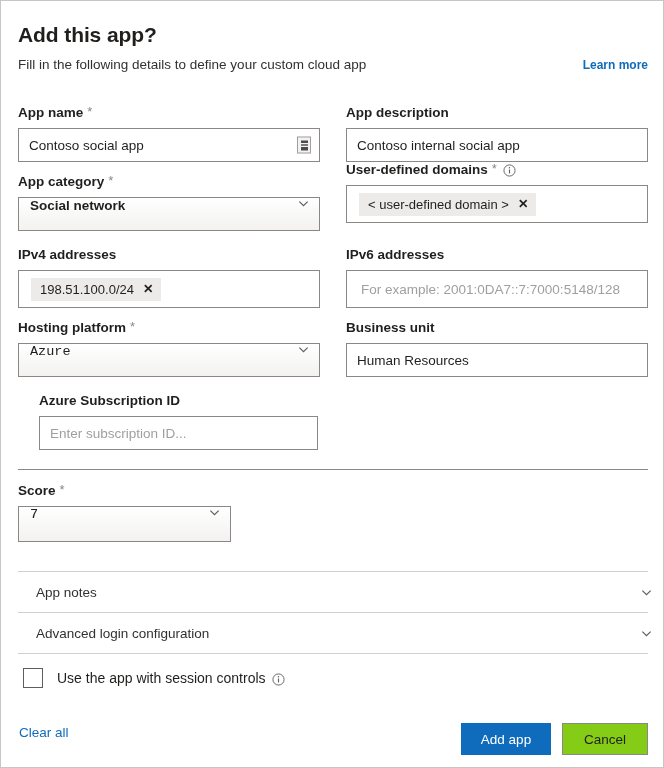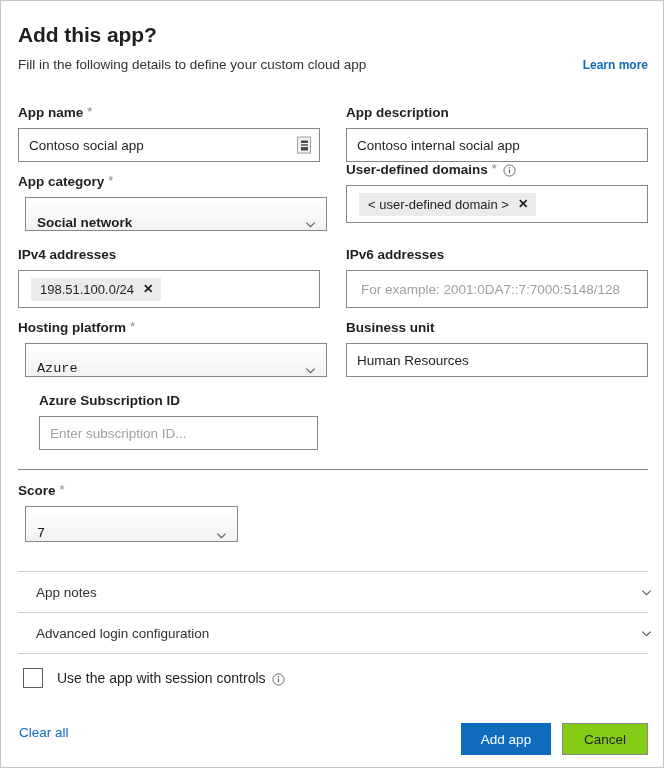--- a/index.html
+++ b/index.html
@@ -126,28 +126,27 @@
   }
 
   
   .sel {
     box-sizing: border-box;
     width: 100%;
     height: 34px;
     border: 1px solid #8a8886;
     background: linear-gradient(#ffffff 0%, #f3f2f1 100%);
     display: flex;
-    align-items: flex-end;
+    align-items: flex-start;
     justify-content: space-between;
-    padding: 12px 10px 0 11px;
+    padding: 0 10px 0 11px;
     font-size: 13.5px;
     font-weight: bold;
     color: #201f1e;
     cursor: pointer;
-    margin-left: 7px;
   }
   .sel.plain { font-weight: normal; font-family: Liberation Mono, monospace; }
   .chev { width: 11px; height: 11px; flex: none; }
 
   
   .chip-box {
     box-sizing: border-box;
     width: 100%;
     height: 38px;
     border: 1px solid #8a8886;

